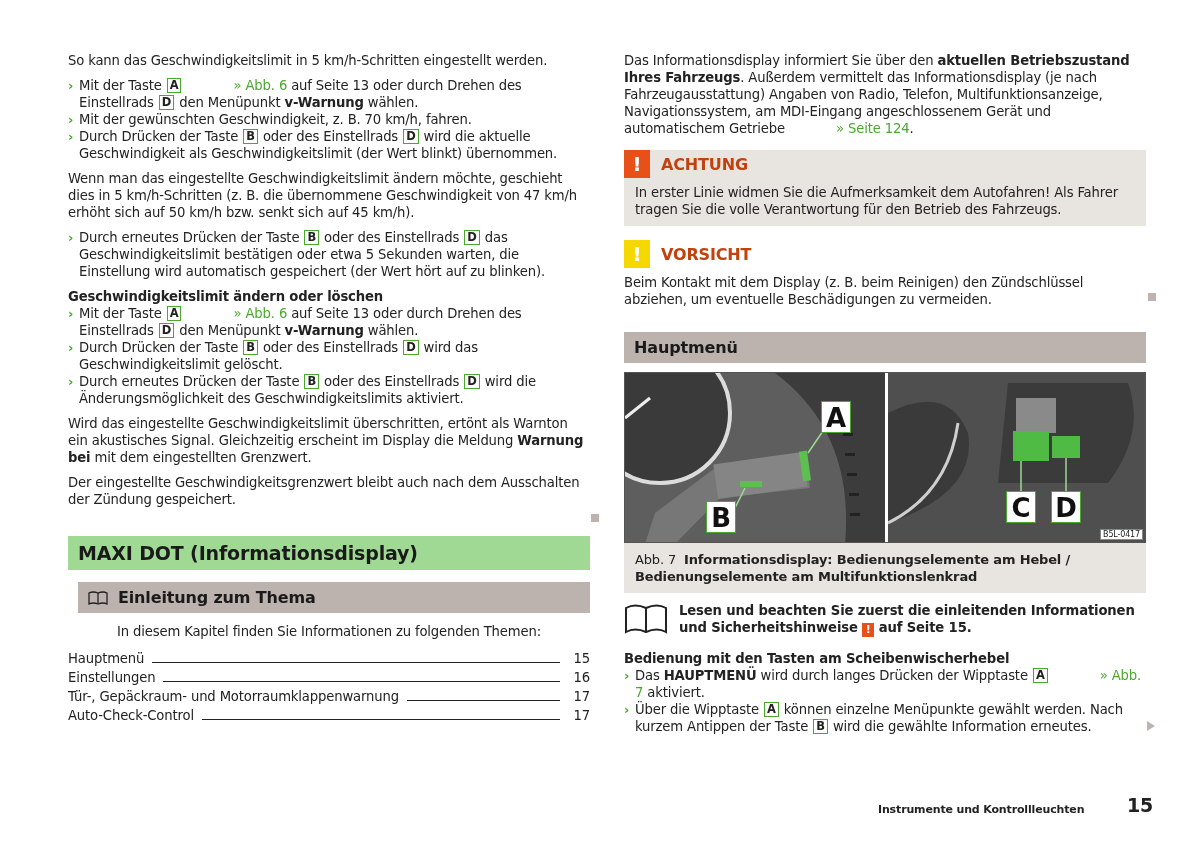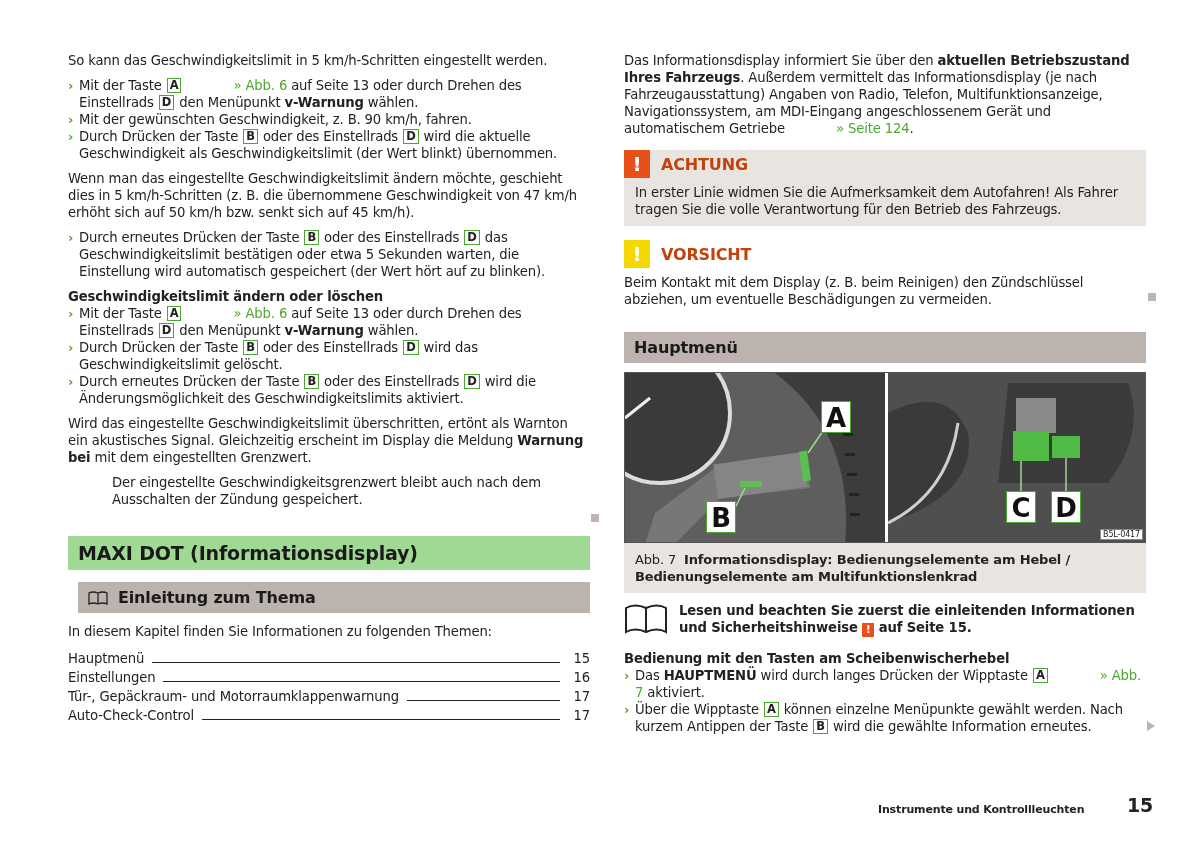--- a/index.html
+++ b/index.html
@@ -68,21 +68,21 @@
       <span class="key">A</span>
       <span class="link">» Abb. 6</span>
       <span>auf Seite 13 oder durch Drehen des Einstellrads</span>
       <span class="key">D</span>
       <span>den Menüpunkt</span>
       <b>v-Warnung</b>
       <span>wählen.</span>
     </li>
     <li>
       <span class="arrow">›</span>
-      <span>Mit der gewünschten Geschwindigkeit, z. B. 90 km/h, fahren.</span>
+      <span>Mit der gewünschten Geschwindigkeit, z. B. 70 km/h, fahren.</span>
     </li>
     <li>
       <span class="arrow">›</span>
       <span>Durch Drücken der Taste</span>
       <span class="key">B</span>
       <span>oder des Einstellrads</span>
       <span class="key">D</span>
       <span>wird die aktuelle Geschwindigkeit als Geschwindigkeitslimit (der Wert blinkt) übernommen.</span>
     </li>
   </ul>
@@ -130,35 +130,35 @@
       <span>wird die Änderungsmöglichkeit des Geschwindigkeitslimits aktiviert.</span>
     </li>
   </ul>
 
   <p>
     <span>Wird das eingestellte Geschwindigkeitslimit überschritten, ertönt als Warnton ein akustisches Signal. Gleichzeitig erscheint im Display die Meldung</span>
     <b>Warnung bei</b>
     <span>mit dem eingestellten Grenzwert.</span>
   </p>
 
-  <p style="position:relative;margin-left:44px;">
+  <p style="position:relative;">
     <span>Der eingestellte Geschwindigkeitsgrenzwert bleibt auch nach dem Ausschalten der Zündung gespeichert.</span>
   </p>
 
   <div class="chapter-banner">MAXI DOT (Informationsdisplay)</div>
 
   <div class="section-banner" style="margin-top:12px;margin-left:10px;">
     <svg class="book-small" viewBox="0 0 20 14">
       <path d="M1 2 Q5 0 10 2 Q15 0 19 2 L19 13 Q15 11 10 13 Q5 11 1 13 Z" fill="none" stroke="#222" stroke-width="1.3"></path>
       <line x1="10" y1="2" x2="10" y2="13" stroke="#222" stroke-width="1.3"></line>
     </svg>
     <span>Einleitung zum Thema</span>
   </div>
 
-  <p style="margin-top:10px; margin-bottom:6px;">In diesem Kapitel finden Sie Informationen zu folgenden Themen:</p>
+  <p style="margin-top:10px; margin-bottom:6px;text-align:center;">In diesem Kapitel finden Sie Informationen zu folgenden Themen:</p>
 
   <div class="toc">
     <div class="toc-row">
       <span class="t">Hauptmenü</span>
         <span class="dots"></span>
         <span class="pg">15</span>
     </div>
     <div class="toc-row">
       <span class="t">Einstellungen</span>
         <span class="dots"></span>

